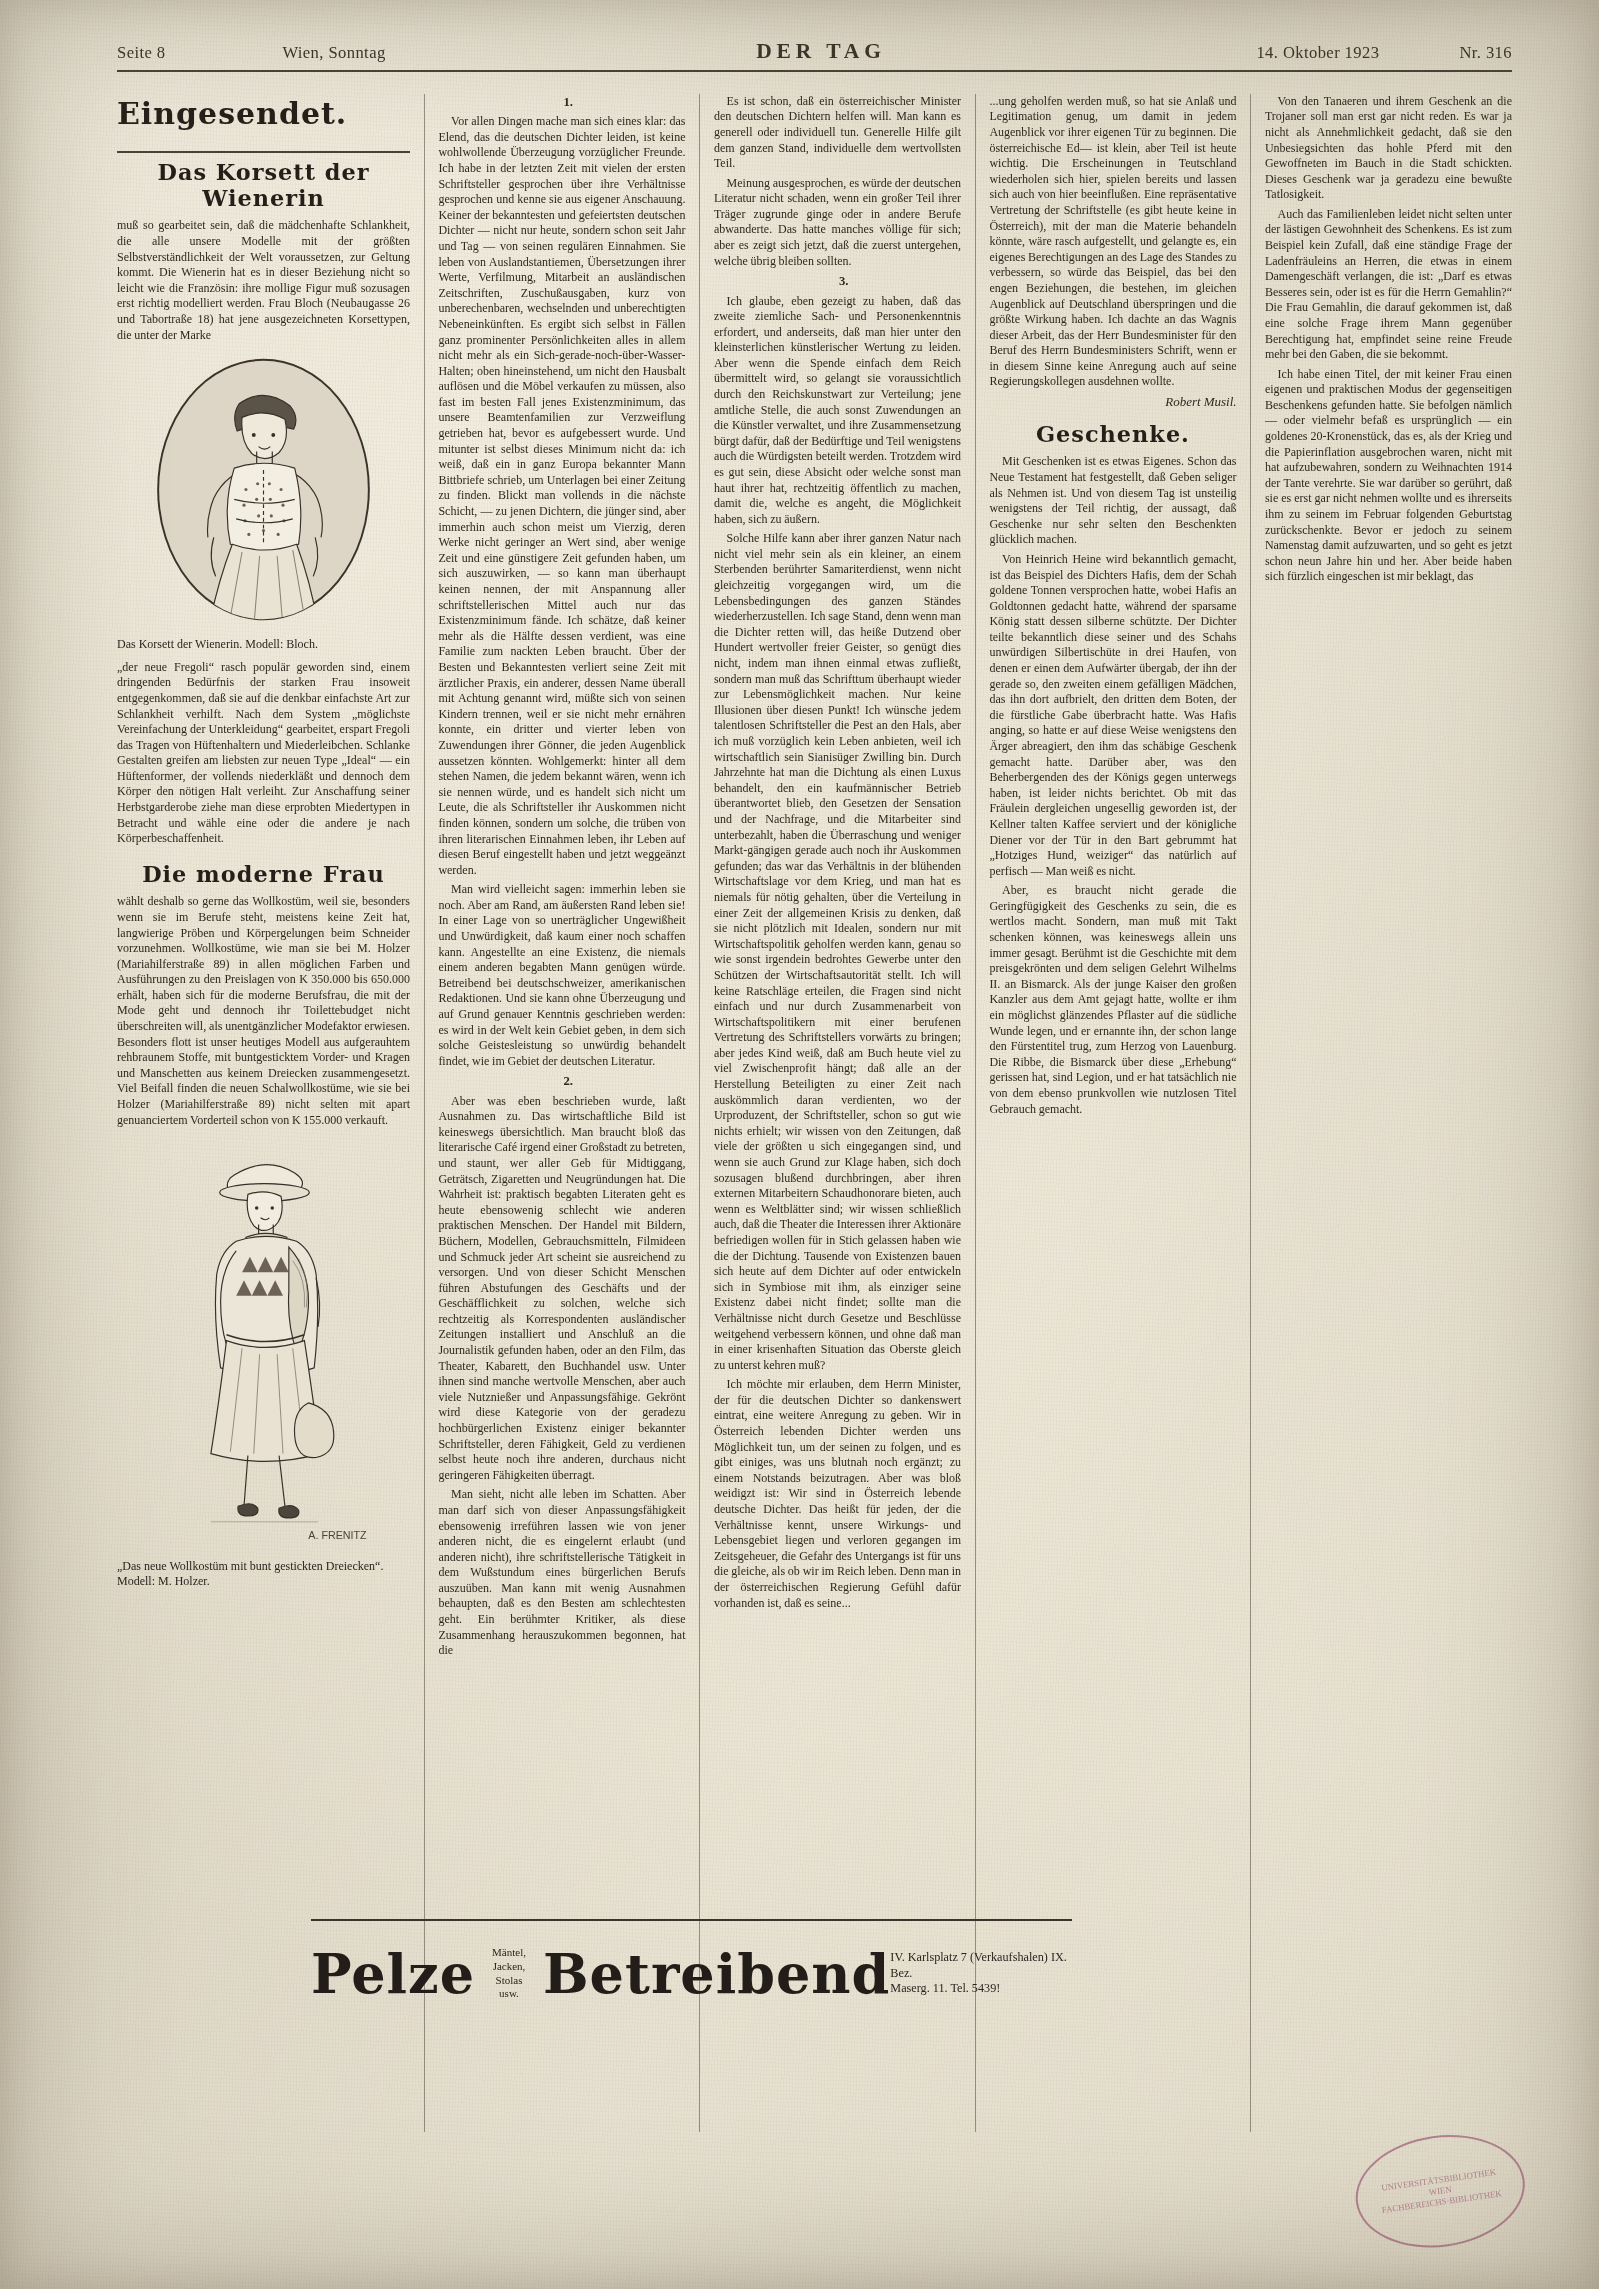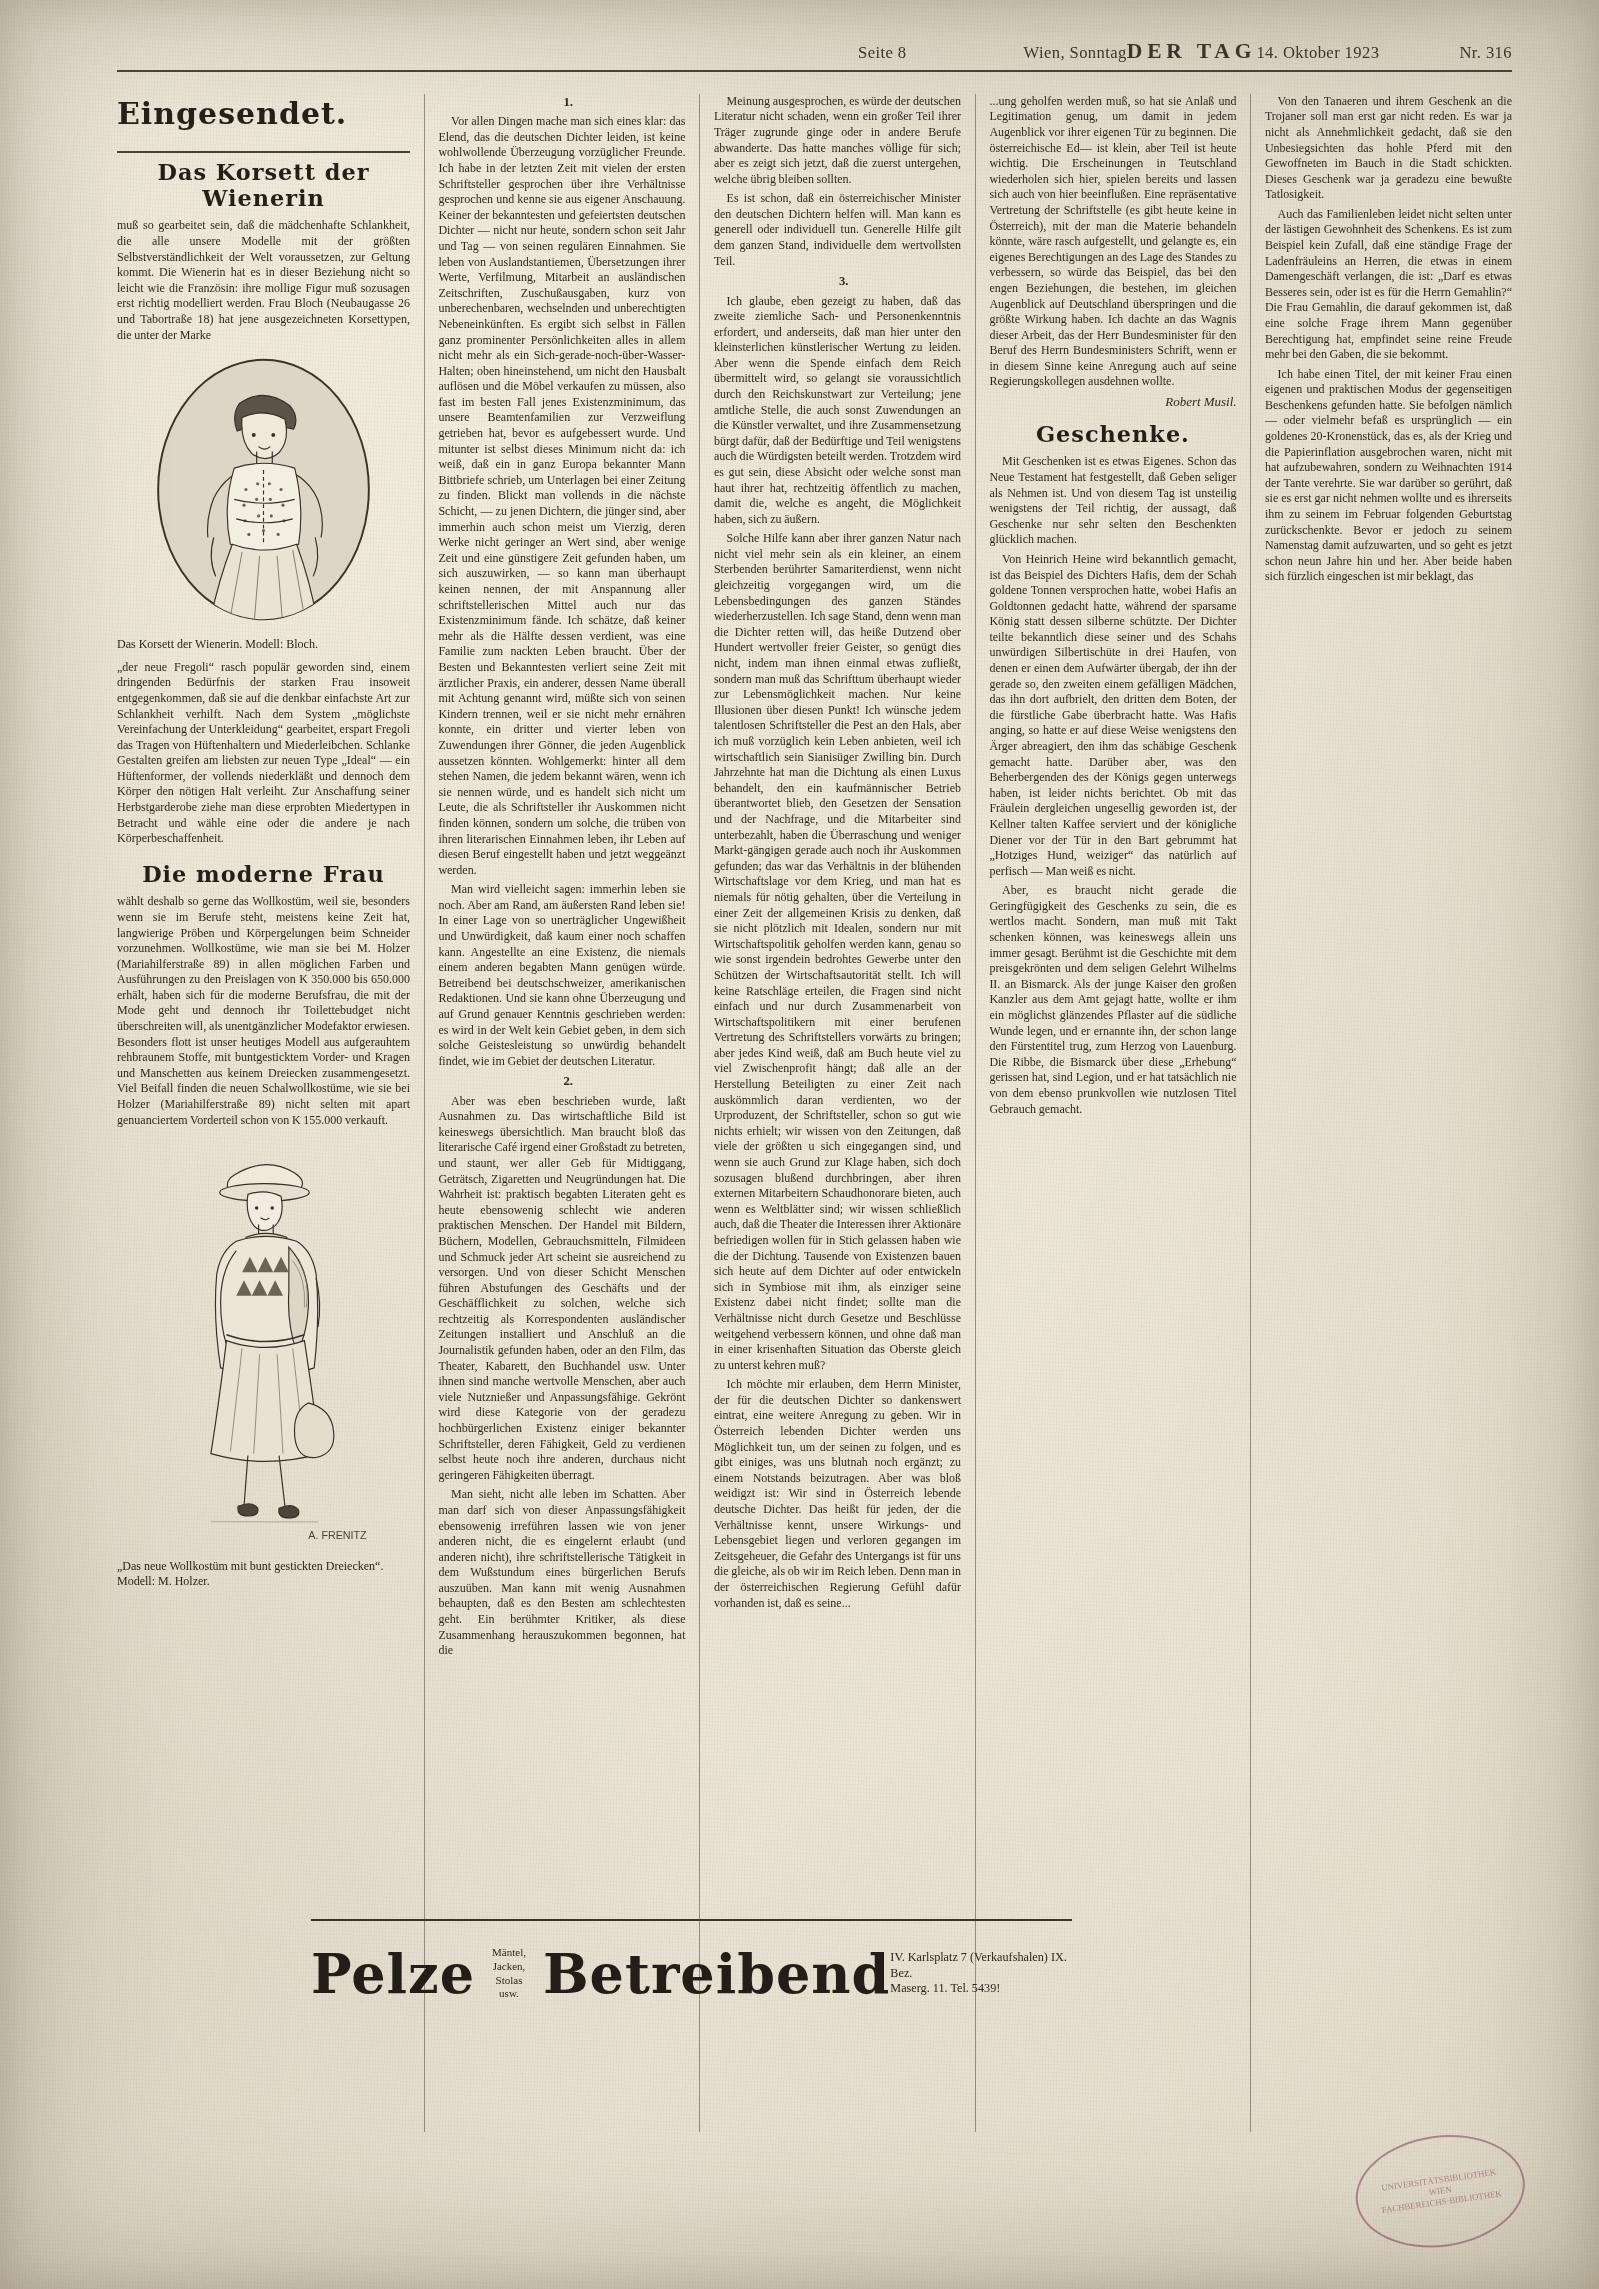--- a/index.html
+++ b/index.html
@@ -17,21 +17,21 @@
       repeating-linear-gradient(92deg, rgba(120,105,80,.05) 0 1px, rgba(0,0,0,0) 1px 2.9px),
       repeating-linear-gradient(2deg, rgba(120,105,80,.04) 0 1px, rgba(0,0,0,0) 1px 3.9px);
     opacity:.85;}
   .vignette{position:absolute;inset:0;pointer-events:none;
     box-shadow: inset 0 0 156px rgba(90,75,50,.35), inset 0 0 39px rgba(90,75,50,.18);}
 
   .sheet{position:absolute;left:117px;top:39px;width:1395px;height:2175px;}
 
   
   .masthead{position:relative;height:45px;}
-  .masthead .row{display:flex;align-items:baseline;justify-content:flex-end;
+  .masthead .row{display:flex;align-items:baseline;justify-content:space-between;
         font-family:"Liberation Serif",serif;font-size:16.6px;letter-spacing:0.4px;color:#3a332b;}
   .masthead .left{display:flex;gap:117px;}
   .masthead .right{display:flex;gap:80px;}
   .paper-name{font-weight:bold;font-size:21.5px;letter-spacing:4.9px;}
   .rule{border-top:2px solid #4a4138;margin-top:5.9px;}
 
   
   .cols{position:relative;display:flex;margin-top:9.8px;height:2038px;}
   .col{position:relative;}
   .c1{width:293px;}
@@ -259,22 +259,22 @@
           <p class="num">2.</p>
           <p>Aber was eben beschrieben wurde, laßt Ausnahmen zu. Das wirtschaftliche Bild ist keineswegs übersichtlich. Man braucht bloß das literarische Café irgend einer Großstadt zu betreten, und staunt, wer aller Geb für Midtiggang, Geträtsch, Zigaretten und Neugründungen hat. Die Wahrheit ist: praktisch begabten Literaten geht es heute ebensowenig schlecht wie anderen praktischen Menschen. Der Handel mit Bildern, Büchern, Modellen, Gebrauchsmitteln, Filmideen und Schmuck jeder Art scheint sie ausreichend zu versorgen. Und von dieser Schicht Menschen führen Abstufungen des Geschäfts und der Geschäfflichkeit zu solchen, welche sich rechtzeitig als Korrespondenten ausländischer Zeitungen installiert und Anschluß an die Journalistik gefunden haben, oder an den Film, das Theater, Kabarett, den Buchhandel usw. Unter ihnen sind manche wertvolle Menschen, aber auch viele Nutznießer und Anpassungsfähige. Gekrönt wird diese Kategorie von der geradezu hochbürgerlichen Existenz einiger bekannter Schriftsteller, deren Fähigkeit, Geld zu verdienen selbst heute noch ihre anderen, durchaus nicht geringeren Fähigkeiten überragt.</p>
           <p>Man sieht, nicht alle leben im Schatten. Aber man darf sich von dieser Anpassungsfähigkeit ebensowenig irreführen lassen wie von jener anderen nicht, die es eingelernt erlaubt (und anderen nicht), ihre schriftstellerische Tätigkeit in dem Wußstundum eines bürgerlichen Berufs auszuüben. Man kann mit wenig Ausnahmen behaupten, daß es den Besten am schlechtesten geht. Ein berühmter Kritiker, als diese Zusammenhang herauszukommen begonnen, hat die</p>
         </div>
       </div>
 
       <div class="vsep"></div>
 
       <div class="col c3">
         <div class="body">
+          <p>Es ist schon, daß ein österreichischer Minister den deutschen Dichtern helfen will. Man kann es generell oder individuell tun. Generelle Hilfe gilt dem ganzen Stand, individuelle dem wertvollsten Teil.</p>
           <p>Meinung ausgesprochen, es würde der deutschen Literatur nicht schaden, wenn ein großer Teil ihrer Träger zugrunde ginge oder in andere Berufe abwanderte. Das hatte manches völlige für sich; aber es zeigt sich jetzt, daß die zuerst untergehen, welche übrig bleiben sollten.</p>
-          <p>Es ist schon, daß ein österreichischer Minister den deutschen Dichtern helfen will. Man kann es generell oder individuell tun. Generelle Hilfe gilt dem ganzen Stand, individuelle dem wertvollsten Teil.</p>
           <p class="num" style="font-weight:bold;">3.</p>
           <p>Ich glaube, eben gezeigt zu haben, daß das zweite ziemliche Sach- und Personenkenntnis erfordert, und anderseits, daß man hier unter den kleinsterlichen künstlerischer Wertung zu leiden. Aber wenn die Spende einfach dem Reich übermittelt wird, so gelangt sie voraussichtlich durch den Reichskunstwart zur Verteilung; jene amtliche Stelle, die auch sonst Zuwendungen an die Künstler verwaltet, und ihre Zusammensetzung bürgt dafür, daß der Bedürftige und Teil wenigstens auch die Würdigsten beteilt werden. Trotzdem wird es gut sein, diese Absicht oder welche sonst man haut ihrer hat, rechtzeitig öffentlich zu machen, damit die, welche es angeht, die Möglichkeit haben, sich zu äußern.</p>
           <p>Solche Hilfe kann aber ihrer ganzen Natur nach nicht viel mehr sein als ein kleiner, an einem Sterbenden berührter Samariterdienst, wenn nicht gleichzeitig vorgegangen wird, um die Lebensbedingungen des ganzen Ständes wiederherzustellen. Ich sage Stand, denn wenn man die Dichter retten will, das heiße Dutzend ober Hundert wertvoller freier Geister, so genügt dies nicht, indem man ihnen einmal etwas zufließt, sondern man muß das Schrifttum überhaupt wieder zur Lebensmöglichkeit machen. Nur keine Illusionen über diesen Punkt! Ich wünsche jedem talentlosen Schriftsteller die Pest an den Hals, aber ich muß vorzüglich kein Leben anbieten, weil ich wirtschaftlich sein Sianisüger Zwilling bin. Durch Jahrzehnte hat man die Dichtung als einen Luxus behandelt, den ein kaufmännischer Betrieb überantwortet blieb, den Gesetzen der Sensation und der Nachfrage, und die Mitarbeiter sind unterbezahlt, haben die Überraschung und weniger Markt-gängigen gerade auch noch ihr Auskommen gefunden; das war das Verhältnis in der blühenden Wirtschaftslage vor dem Krieg, und man hat es niemals für nötig gehalten, über die Verteilung in einer Zeit der allgemeinen Krisis zu denken, daß sie nicht plötzlich mit Idealen, sondern nur mit Wirtschaftspolitik geholfen werden kann, genau so wie sonst irgendein bedrohtes Gewerbe unter den Schützen der Wirtschaftsautorität stellt. Ich will keine Ratschläge erteilen, die Fragen sind nicht einfach und nur durch Zusammenarbeit von Wirtschaftspolitikern mit einer berufenen Vertretung des Schriftstellers vorwärts zu bringen; aber jedes Kind weiß, daß am Buch heute viel zu viel Zwischenprofit hängt; daß alle an der Herstellung Beteiligten zu einer Zeit nach auskömmlich daran verdienten, wo der Urproduzent, der Schriftsteller, schon so gut wie nichts erhielt; wir wissen von den Zeitungen, daß viele der größten u sich eingegangen sind, und wenn sie auch Grund zur Klage haben, sich doch sozusagen blußend durchbringen, aber ihren externen Mitarbeitern Schaudhonorare bieten, auch wenn es Weltblätter sind; wir wissen schließlich auch, daß die Theater die Interessen ihrer Aktionäre befriedigen wollen für in Stich gelassen haben wie die der Dichtung. Tausende von Existenzen bauen sich heute auf dem Dichter auf oder entwickeln sich in Symbiose mit ihm, als einziger seine Existenz dabei nicht findet; sollte man die Verhältnisse nicht durch Gesetze und Beschlüsse weitgehend verbessern können, und ohne daß man in einer krisenhaften Situation das Oberste gleich zu unterst kehren muß?</p>
           <p>Ich möchte mir erlauben, dem Herrn Minister, der für die deutschen Dichter so dankenswert eintrat, eine weitere Anregung zu geben. Wir in Österreich lebenden Dichter werden uns Möglichkeit tun, um der seinen zu folgen, und es gibt einiges, was uns blutnah noch ergänzt; zu einem Notstands beizutragen. Aber was bloß weidigzt ist: Wir sind in Österreich lebende deutsche Dichter. Das heißt für jeden, der die Verhältnisse kennt, unsere Wirkungs- und Lebensgebiet liegen und verloren gegangen im Zeitsgeheuer, die Gefahr des Untergangs ist für uns die gleiche, als ob wir im Reich leben. Denn man in der österreichischen Regierung Gefühl dafür vorhanden ist, daß es seine...</p>
         </div>
       </div>
 
       <div class="vsep"></div>
 
       <div class="col c4">

